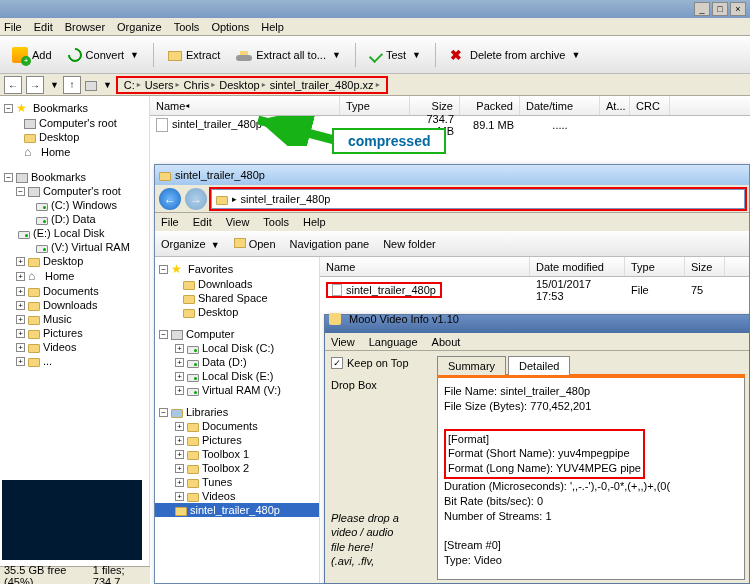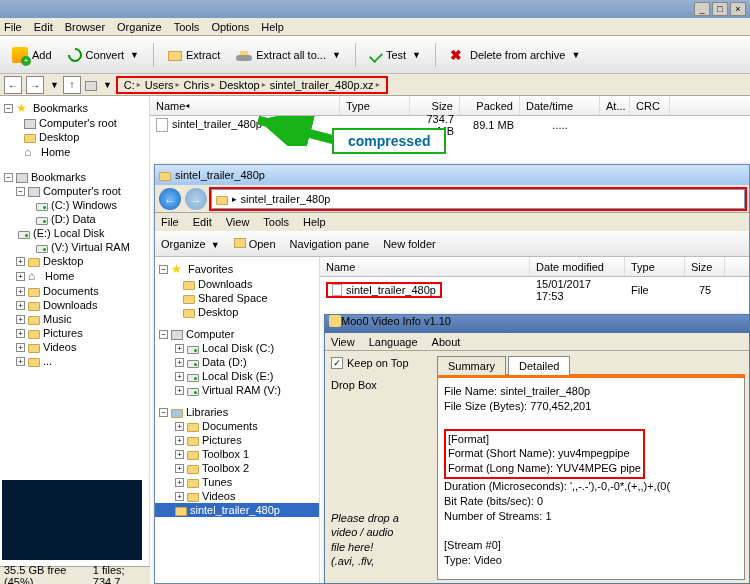--- a/index.html
+++ b/index.html
@@ -56,21 +56,21 @@
 .exp-tool{height:26px;background:linear-gradient(#fcfcfc,#e8e8e8);display:flex;align-items:center;padding:0 6px;gap:14px;border-top:1px solid #fff;border-bottom:1px solid #bbb}
 .exp-body{display:flex;height:calc(100% - 92px)}
 .exp-side{width:165px;background:#fff;border-right:1px solid #ddd;overflow:auto;padding:4px 0}
 .exp-list{flex:1;background:#fff;position:relative}
 .exp-list .listhead{position:absolute;top:0;left:0;right:0}
 .exp-list .listrow{position:absolute;top:24px;left:0;right:0}
 .sel{background:#316ac5;color:#fff}
 .sel *{color:#fff}
 
 .moo{position:absolute;left:324px;top:314px;width:426px;height:270px;background:#ece9d8;border:1px solid #5a7aa0;box-shadow:2px 2px 6px rgba(0,0,0,.3)}
-.moo-title{height:18px;background:linear-gradient(#6b8fc4,#4a6fa4);display:flex;align-items:flex-start;padding:0 4px;color:#fff;gap:0}
+.moo-title{height:18px;background:linear-gradient(#6b8fc4,#4a6fa4);display:flex;align-items:flex-end;padding:8px 4px;color:#fff;gap:8px}
 .moo-menu{height:18px;display:flex;align-items:center;padding:0 6px;gap:14px;background:#ece9d8;border-bottom:1px solid #aca899}
 .moo-body{display:flex;height:calc(100% - 36px)}
 .moo-left{width:108px;padding:6px;display:flex;flex-direction:column;gap:10px}
 .moo-drop{height:100px;border:none}
 .moo-hint{color:#888;font-style:italic;font-size:10px;line-height:1.3}
 .moo-right{flex:1;padding:4px}
 .tabrow{display:flex;gap:2px;border-bottom:4px solid #f97316}
 .tab{padding:3px 10px;border:1px solid #888;border-bottom:none;background:#ece9d8;position:relative;top:1px}
 .tab.active{background:#fff}
 .moo-text{background:#fff;border:1px solid #888;border-top:none;padding:6px;height:calc(100% - 22px);overflow:auto;font-family:Tahoma;line-height:1.35}
@@ -440,21 +440,21 @@
         </div>
         <div class="listrow">
           <div class="col" style="width:210px;display:flex;gap:4px">
               <span style="border:2px solid #e00;padding:0 4px;display:flex;gap:4px;align-items:center">
                 <span style="width:10px;height:12px;background:#fff;border:1px solid #aaa"></span>
                 <span>sintel_trailer_480p</span>
               </span>
             </div>
           <div class="col" style="width:95px">15/01/2017 17:53</div>
           <div class="col" style="width:60px">File</div>
-          <div class="col" style="width:40px;text-align:center">75</div>
+          <div class="col" style="width:40px;text-align:left">75</div>
         </div>
       </div>
     </div>
   </div>
 
   <div class="moo">
     <div class="moo-title">
       <span style="width:12px;height:12px;background:#f7d67a;border-radius:2px"></span>
       <span>Moo0 Video Info v1.10</span>
     </div>

